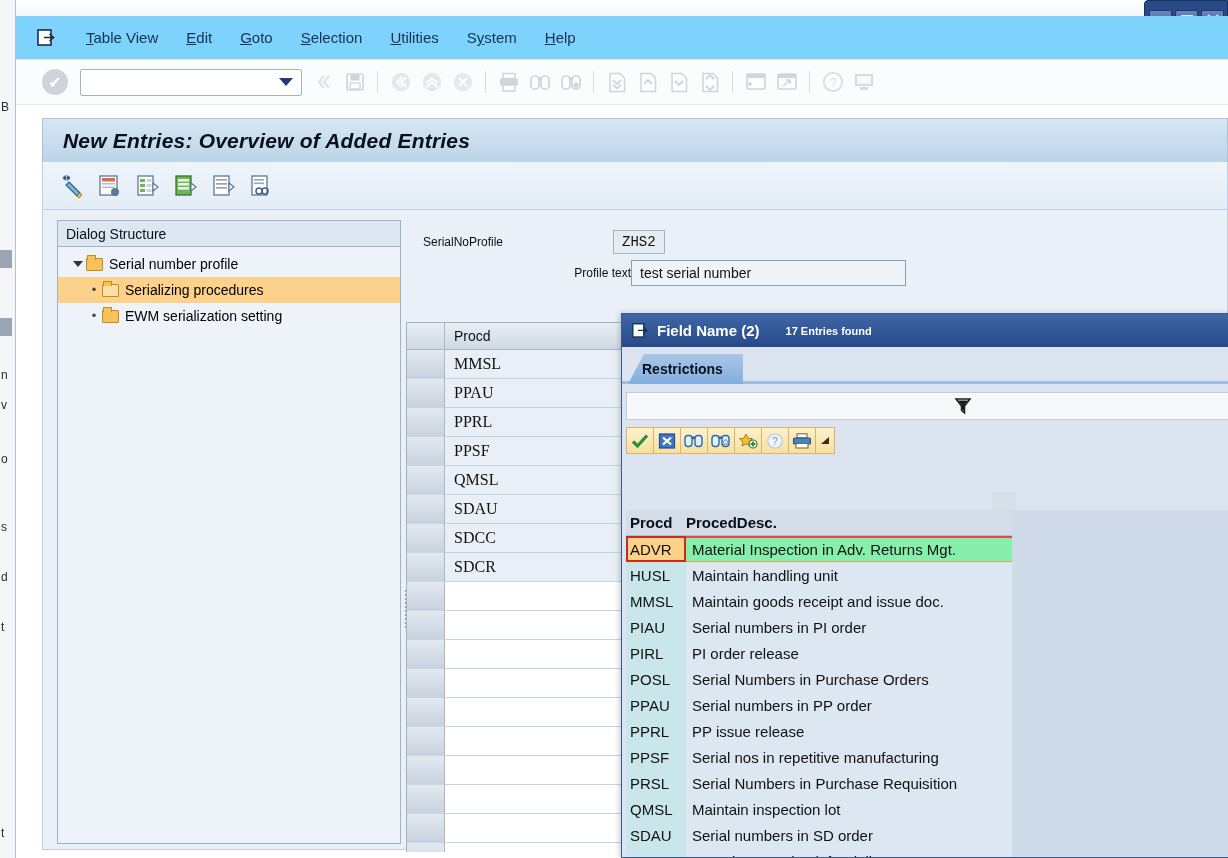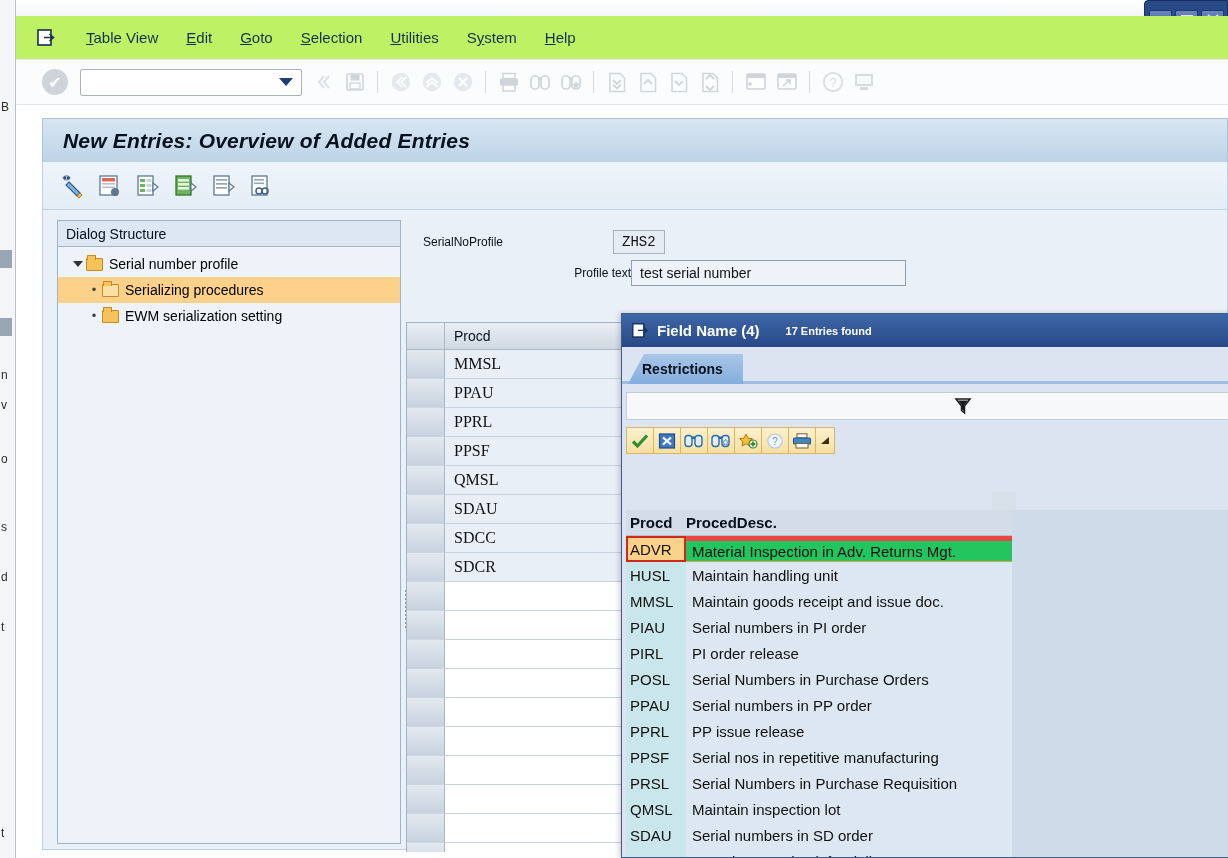--- a/index.html
+++ b/index.html
@@ -64,21 +64,21 @@
   }
   .winbtn .g-close::before, .winbtn .g-close::after {
     content:""; position:absolute; left:4px; top:8px; width:14px; height:2px; background:#dfe6f2;
   }
   .winbtn .g-close::before { transform: rotate(45deg); }
   .winbtn .g-close::after  { transform: rotate(-45deg); }
 
   
   .menubar {
     position:absolute; left:0; top:16px; width:1212px; height:44px;
-    background:#bef264;
+    background:#7dd3fc;
     border-bottom:1px solid #e4e8ee;
     display:flex; align-items:center; padding-left:20px;
   }
   .menu-sys-icon {
     width:22px; height:20px; margin-right:14px; position:relative;
     display:flex;align-items:center;justify-content:center;
   }
   .menu-item {
     padding:0 14px; font-size:15px; color:#15314f; cursor:default;
     white-space:nowrap;
@@ -295,21 +295,21 @@
     width:60px; background:#c9e6ea; padding-left:4px;
     display:flex;align-items:center;
   }
   .rt-row .c2 {
     flex:1; background:#dce7f2; padding-left:6px;
     display:flex;align-items:center;
   }
   .rt-row.selected .c1 {
     background:#fcd28a; border:2px solid #cc2a1d; padding-left:2px;
   }
-  .rt-row.selected .c2 { background:#22c55e; border-top:5px solid #ef4444; border-bottom:1px solid #e0a44a; }
+  .rt-row.selected .c2 { background:#86efac; border-top:2px solid #ef4444; border-bottom:1px solid #e0a44a; }
 
   .popup-rightfill {
     position:absolute; left:390px; top:163px; right:0; bottom:0; background:#cfdbe9;
   }
   .popup-scrollnub {
     position:absolute; left:370px; top:145px; width:24px; height:18px; background:#d7dfe9;
   }
 
   
   svg { display:block; }
@@ -678,21 +678,21 @@
 
     <div class="popup">
 
       <div class="popup-title">
         <span>
           <svg width="17" height="15" viewBox="0 0 17 15">
             <rect x="0.8" y="0.8" width="11" height="13.2" fill="#ffffff" stroke="#16315f" stroke-width="1.4"></rect>
             <path d="M6 7.4 H14.5 M11.4 4.2 L15 7.4 L11.4 10.6" stroke="#16315f" stroke-width="1.4" fill="none"></path>
           </svg>
         </span>
-        <span class="ptxt">Field Name (4)</span>
+        <span class="ptxt">Field Name (2)</span>
         <span class="pcount">17 Entries found</span>
       </div>
 
       <div class="popup-body">
 
         <div class="tabstrip">
           <div class="tabstrip-base"></div>
           <div class="tab">
             <span>Restrictions</span>
           </div>

